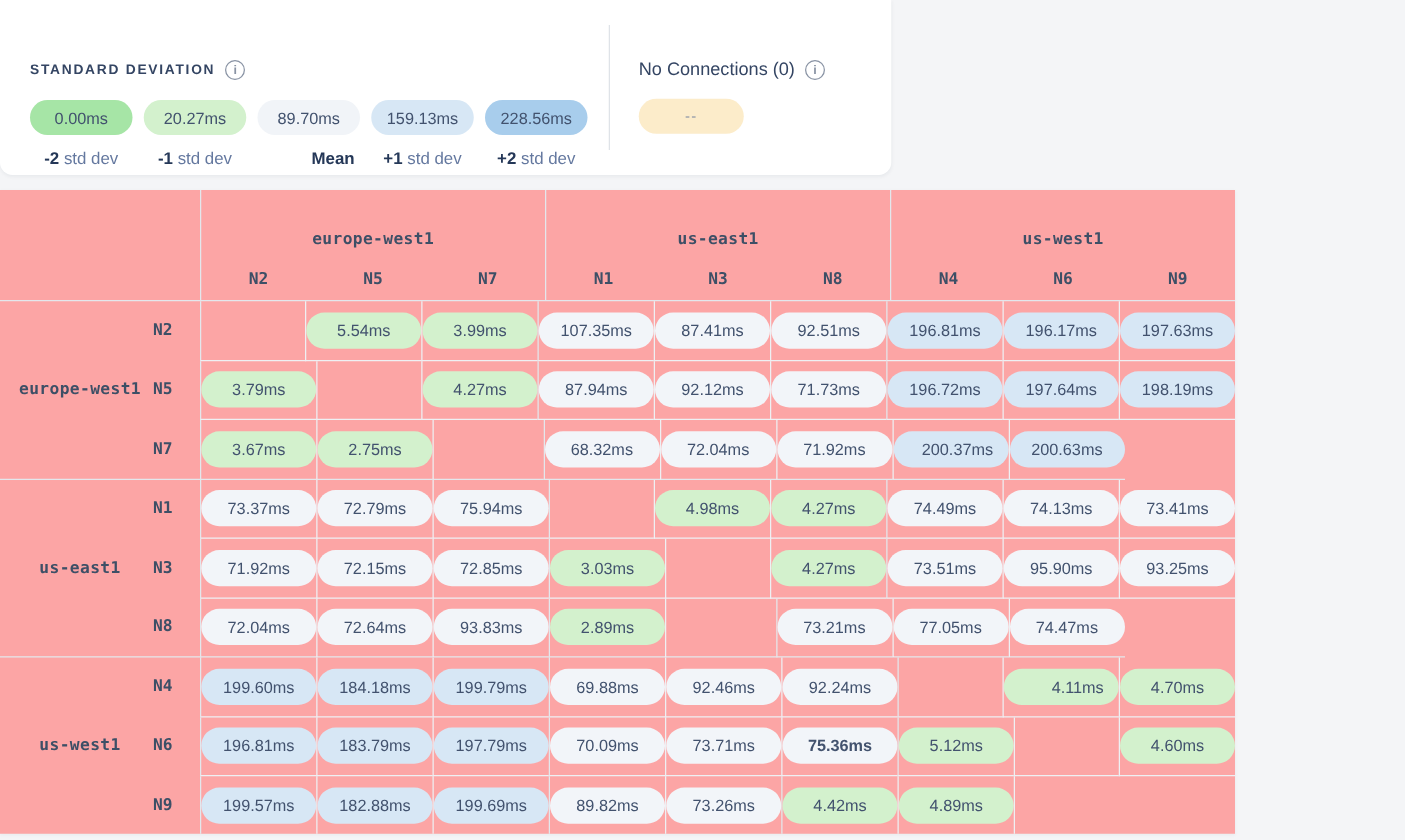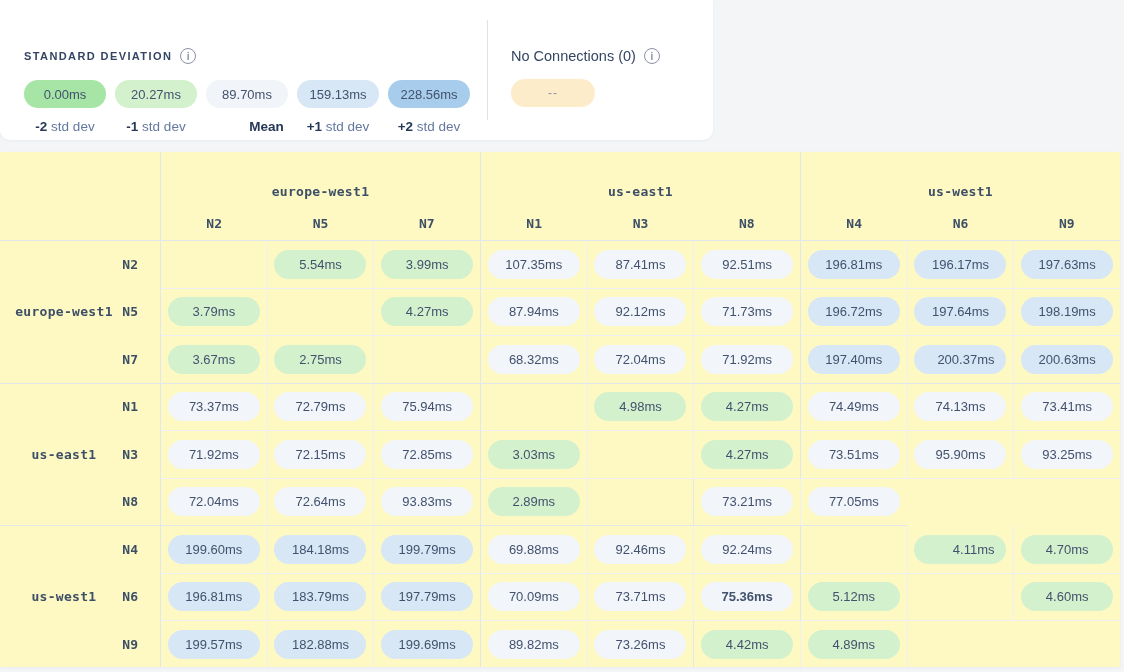--- a/index.html
+++ b/index.html
@@ -41,21 +41,21 @@
   }
   .noconn-section{position:absolute;left:511px;top:22px;}
   .noconn-title{font-size:14.5px;color:#344563;}
   .noconn-pill{
     margin-top:15px;width:84px;height:28px;border-radius:14px;
     display:flex;align-items:center;justify-content:center;
     font-size:12px;color:#8a94a6;letter-spacing:1px;
   }
   
   .matrix-card{
-    margin-top:12px;width:1120px;height:515px;background:#fef9c3;
+    margin-top:12px;width:988px;height:515px;background:#fca5a5;
     overflow:hidden;box-shadow:0 1px 3px rgba(9,30,66,.05);
   }
   .mx-header,.mx-row{
     display:grid;grid-template-columns:160px repeat(9,1fr);
   }
   .mx-header{height:88px;border-bottom:1px solid #e3e7ec;}
   .mx-corner{}
   .mx-hgroup{
     grid-column:span 3;border-left:1px solid #e3e7ec;
     display:flex;flex-direction:column;
@@ -234,23 +234,20 @@
         <div class="mx-cell"></div>
         <div class="mx-cell gstart">
           <span class="cell-pill" style="background: rgb(242, 245, 249);">68.32ms</span>
         </div>
         <div class="mx-cell">
           <span class="cell-pill" style="background: rgb(242, 245, 249);">72.04ms</span>
         </div>
         <div class="mx-cell">
           <span class="cell-pill" style="background: rgb(242, 245, 249);">71.92ms</span>
         </div>
-        <div class="mx-cell gstart">
-          <span class="cell-pill" style="background: rgb(215, 231, 245);">197.40ms</span>
-        </div>
         <div class="mx-cell">
           <span class="cell-pill" style="background: rgb(215, 231, 245); text-align: right;">200.37ms</span>
         </div>
         <div class="mx-cell">
           <span class="cell-pill" style="background: rgb(215, 231, 245);">200.63ms</span>
         </div>
       </div>
       <div class="mx-row">
         <div class="mx-rowhead">
           <span class="mx-node mono">N1</span>
@@ -327,20 +324,23 @@
         </div>
         <div class="mx-cell gstart">
           <span class="cell-pill" style="background: rgb(211, 241, 205);">2.89ms</span>
         </div>
         <div class="mx-cell"></div>
         <div class="mx-cell gstart">
           <span class="cell-pill" style="background: rgb(242, 245, 249);">73.21ms</span>
         </div>
         <div class="mx-cell">
           <span class="cell-pill" style="background: rgb(242, 245, 249);">77.05ms</span>
+        </div>
+        <div class="mx-cell">
+          <span class="cell-pill" style="background: rgb(242, 245, 249);">74.47ms</span>
         </div>
       </div>
       <div class="mx-row">
         <div class="mx-rowhead">
           <span class="mx-node mono">N4</span>
         </div>
         <div class="mx-cell gstart">
           <span class="cell-pill" style="background: rgb(215, 231, 245);">199.60ms</span>
         </div>
         <div class="mx-cell">

